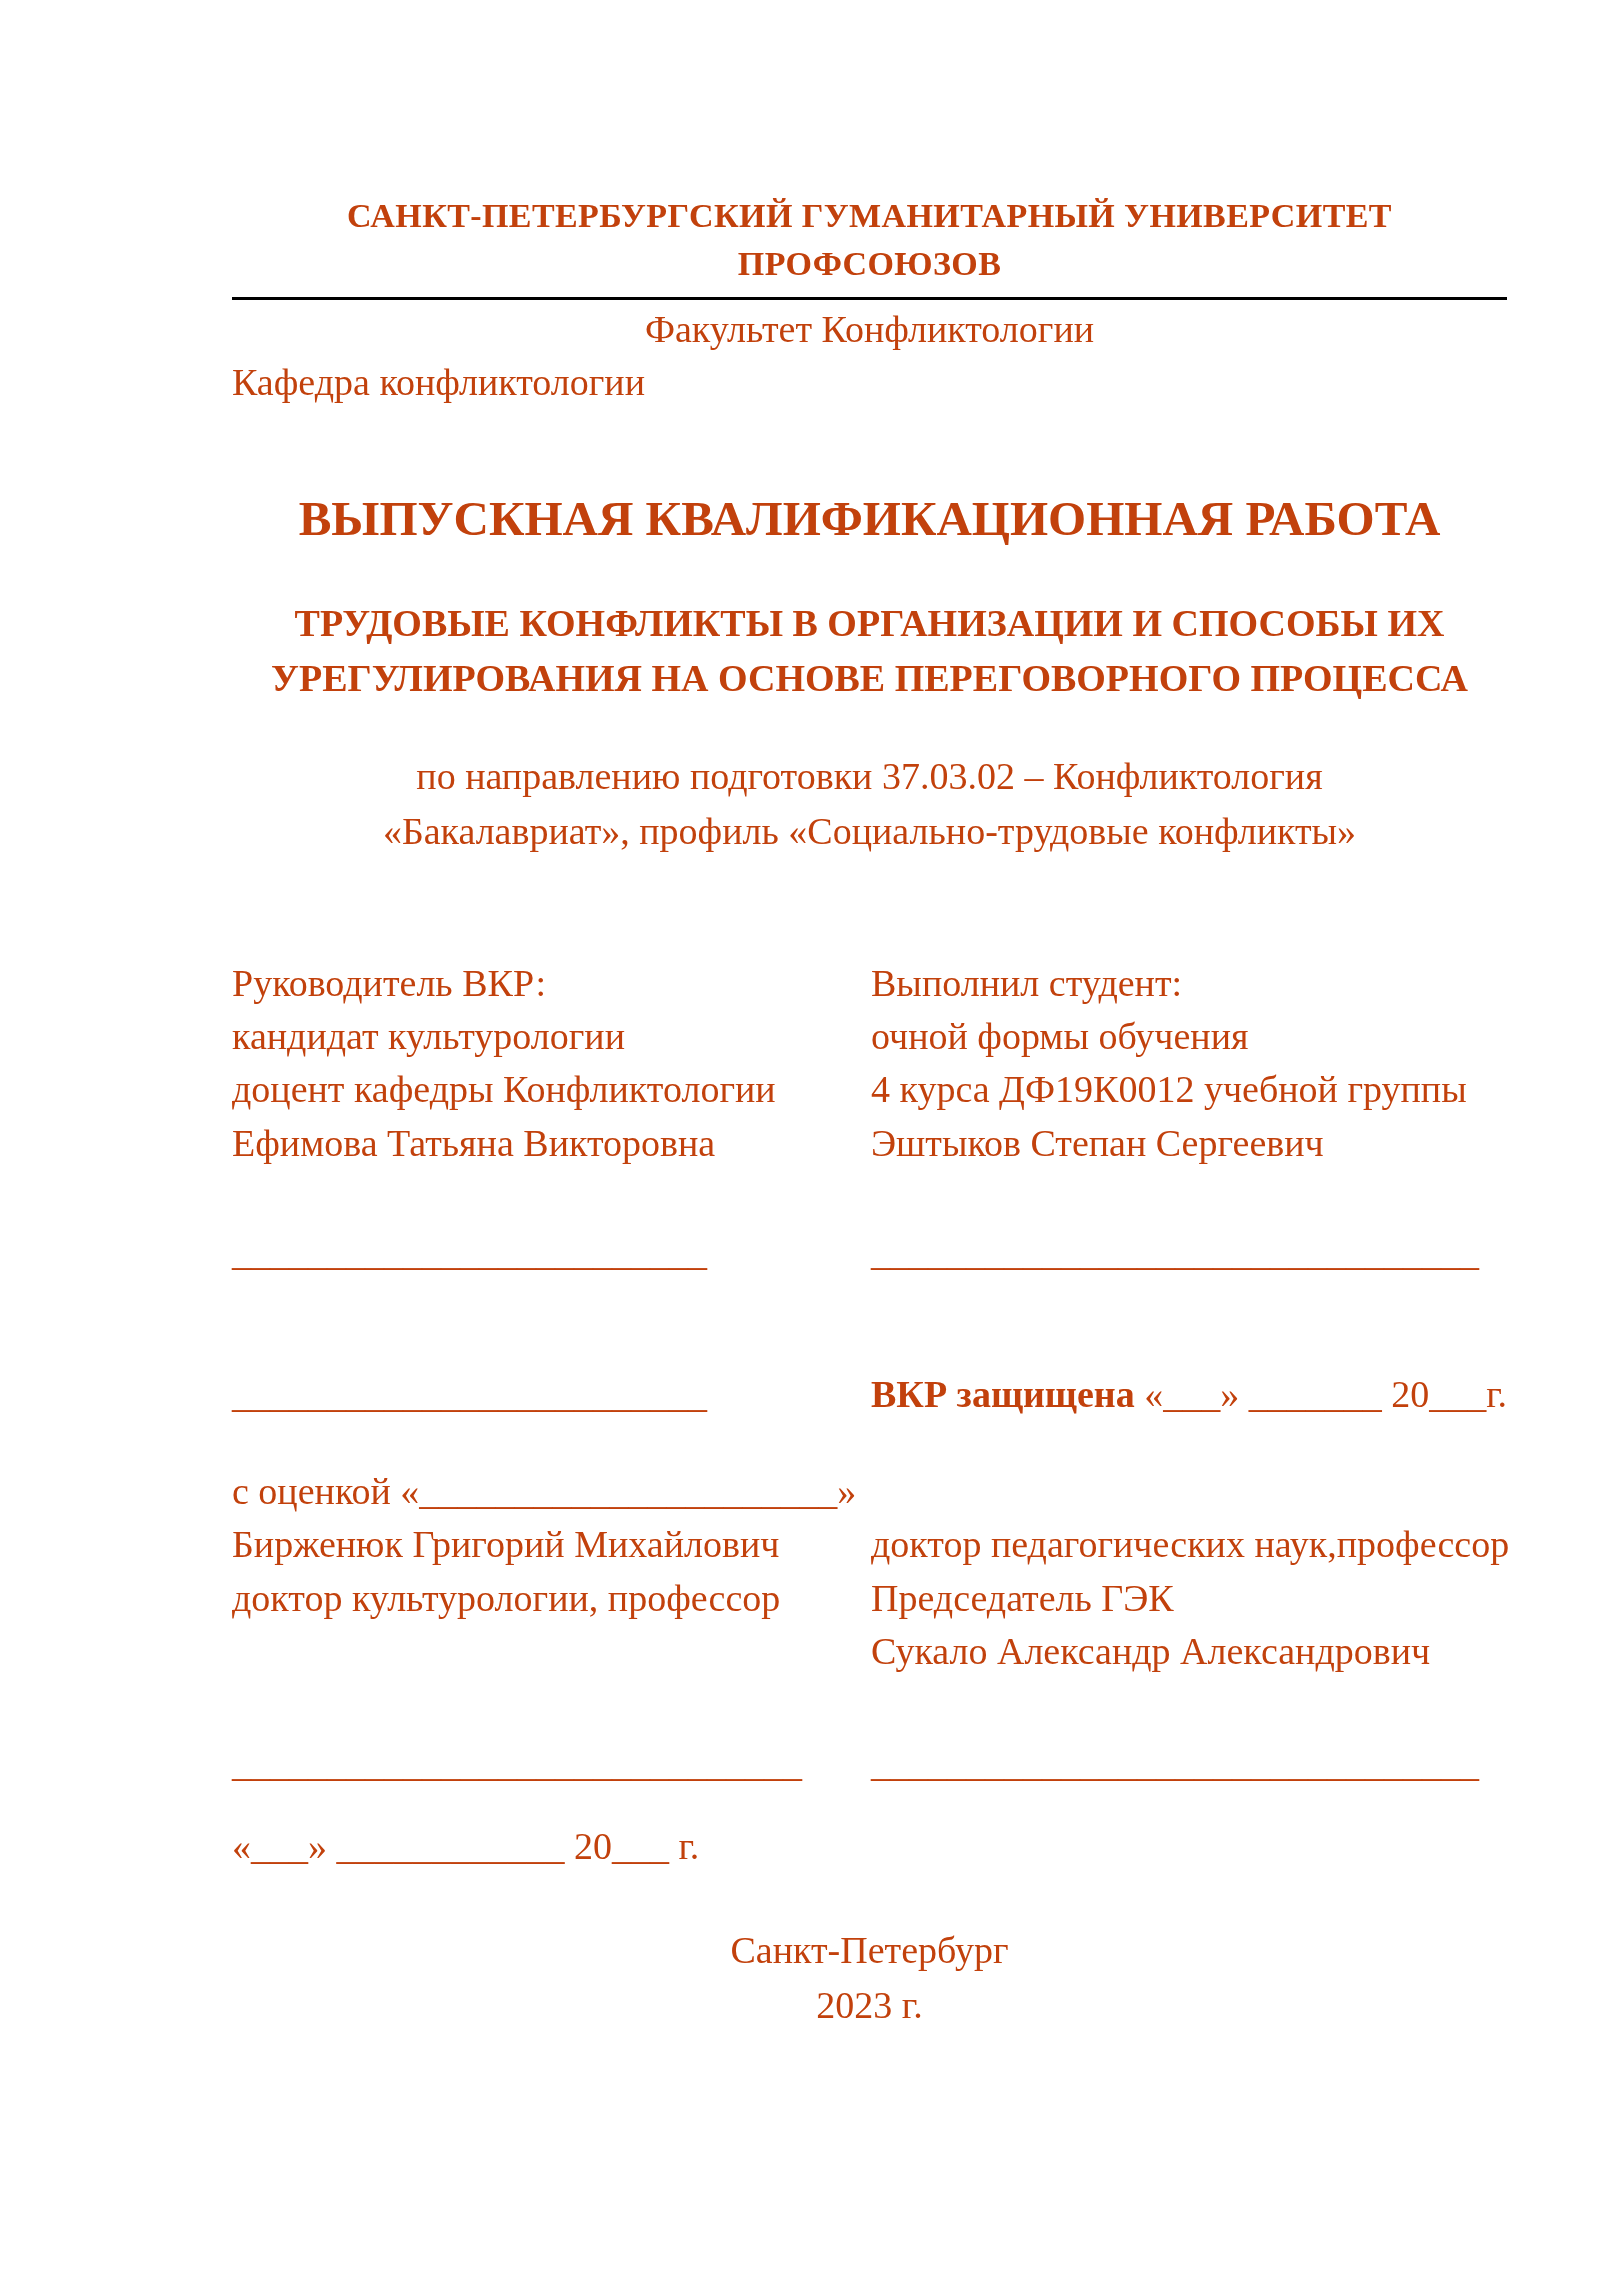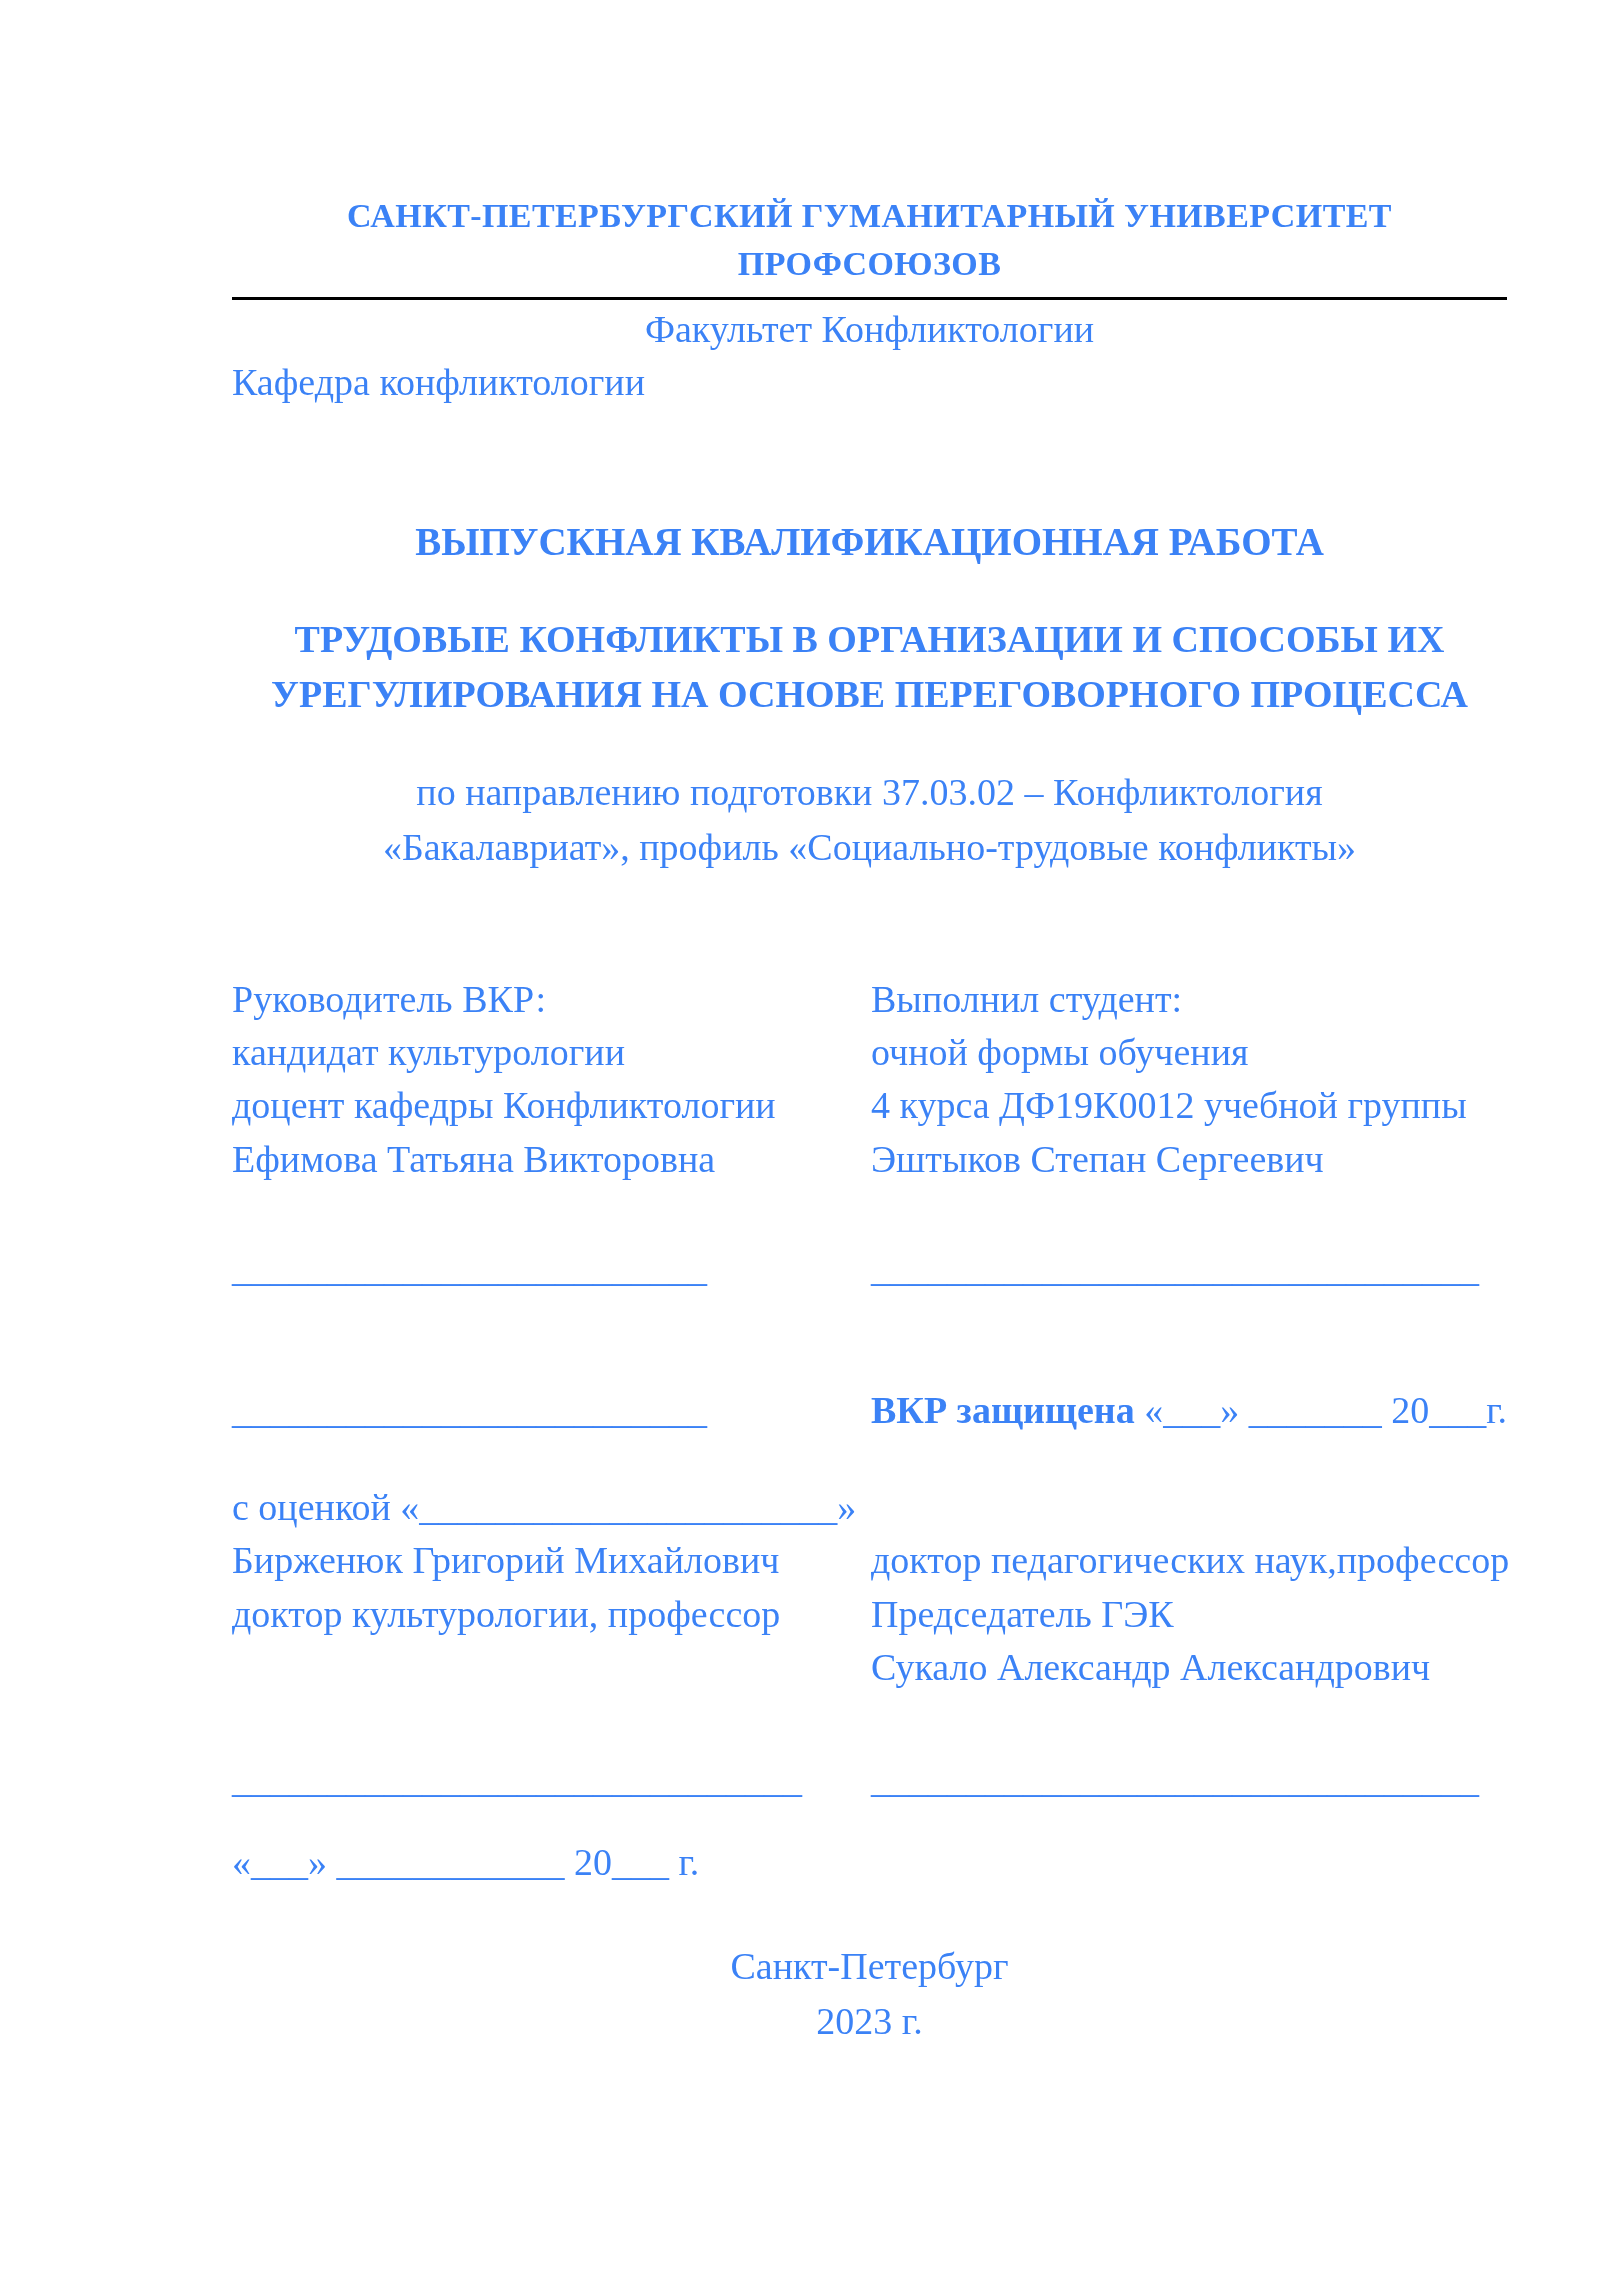--- a/index.html
+++ b/index.html
@@ -6,21 +6,21 @@
     margin: 0;
     padding: 0;
     background: #ffffff;
   }
   .page {
     position: relative;
     width: 1623px;
     height: 2295px;
     box-sizing: border-box;
     background: #ffffff;
-    color: #3b82f6;
+    color: #c2410c;
     padding: 192px 116px 0 232px;
     font-family: "Liberation Serif", "DejaVu Serif", serif;
     font-size: 38px;
     line-height: 1.4;
   }
   .university {
     font-weight: bold;
     text-align: center;
     font-size: 34px;
     letter-spacing: 0.4px;
@@ -30,22 +30,22 @@
     border-top: 3.1px solid #000;
     margin: 9.4px 0 3.1px 0;
     height: 0;
   }
   .faculty { text-align: center; }
   .department { text-align: left; }
 
   .work-type {
     font-weight: bold;
     text-align: center;
-    font-size: 39px;
-    margin-top: 106px;
+    font-size: 49px;
+    margin-top: 76px;
   }
   .thesis-title {
     font-weight: bold;
     text-align: center;
     font-size: 38px;
     margin-top: 42px;
     line-height: 1.45;
   }
   .program-block {
     text-align: center;

